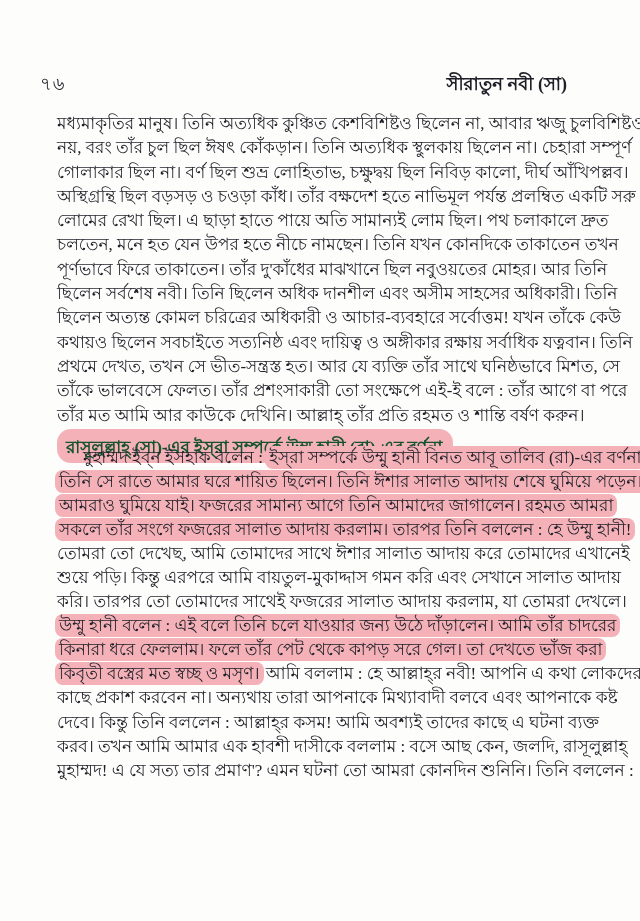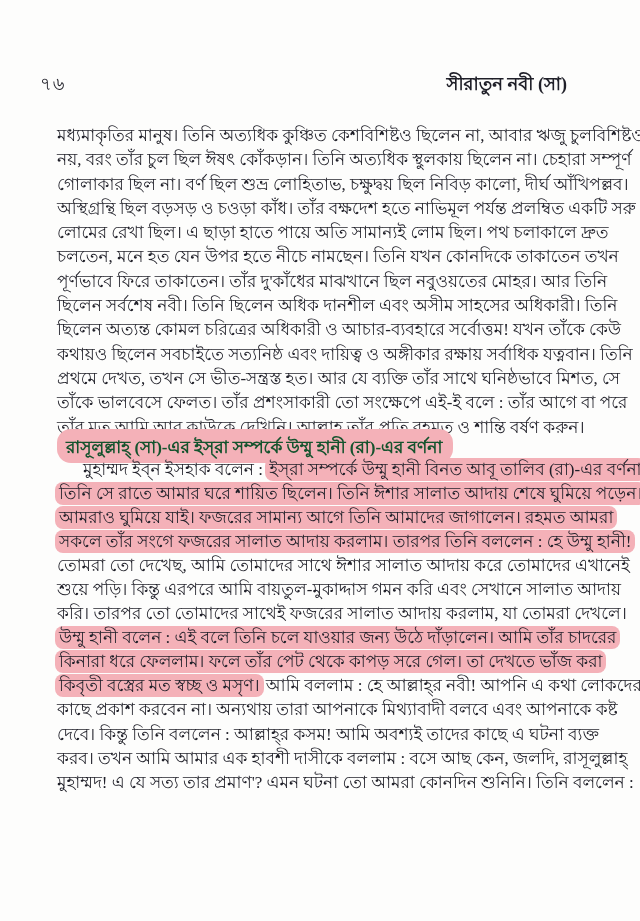--- a/index.html
+++ b/index.html
@@ -12,21 +12,21 @@
     font-family:"Liberation Serif","DejaVu Serif",serif;
     color:#1f1f28;
   }
   .header-row{
     position:absolute;left:40px;top:70px;width:527px;
     display:flex;justify-content:space-between;align-items:baseline;
     font-size:18px;
   }
   .page-number{letter-spacing:1px;}
   .book-title{font-weight:700;}
-  .textblock{position:absolute;left:57px;width:527px;margin-top:12px;}
+  .textblock{position:absolute;left:57px;width:527px;}
   #para1{top:112px;}
   #para2{top:446px;}
   .line{
     display:block;
     height:24.3px;
     line-height:24.3px;
     font-size:17px;
     text-align:justify;
     text-align-last:justify;
     white-space:nowrap;

